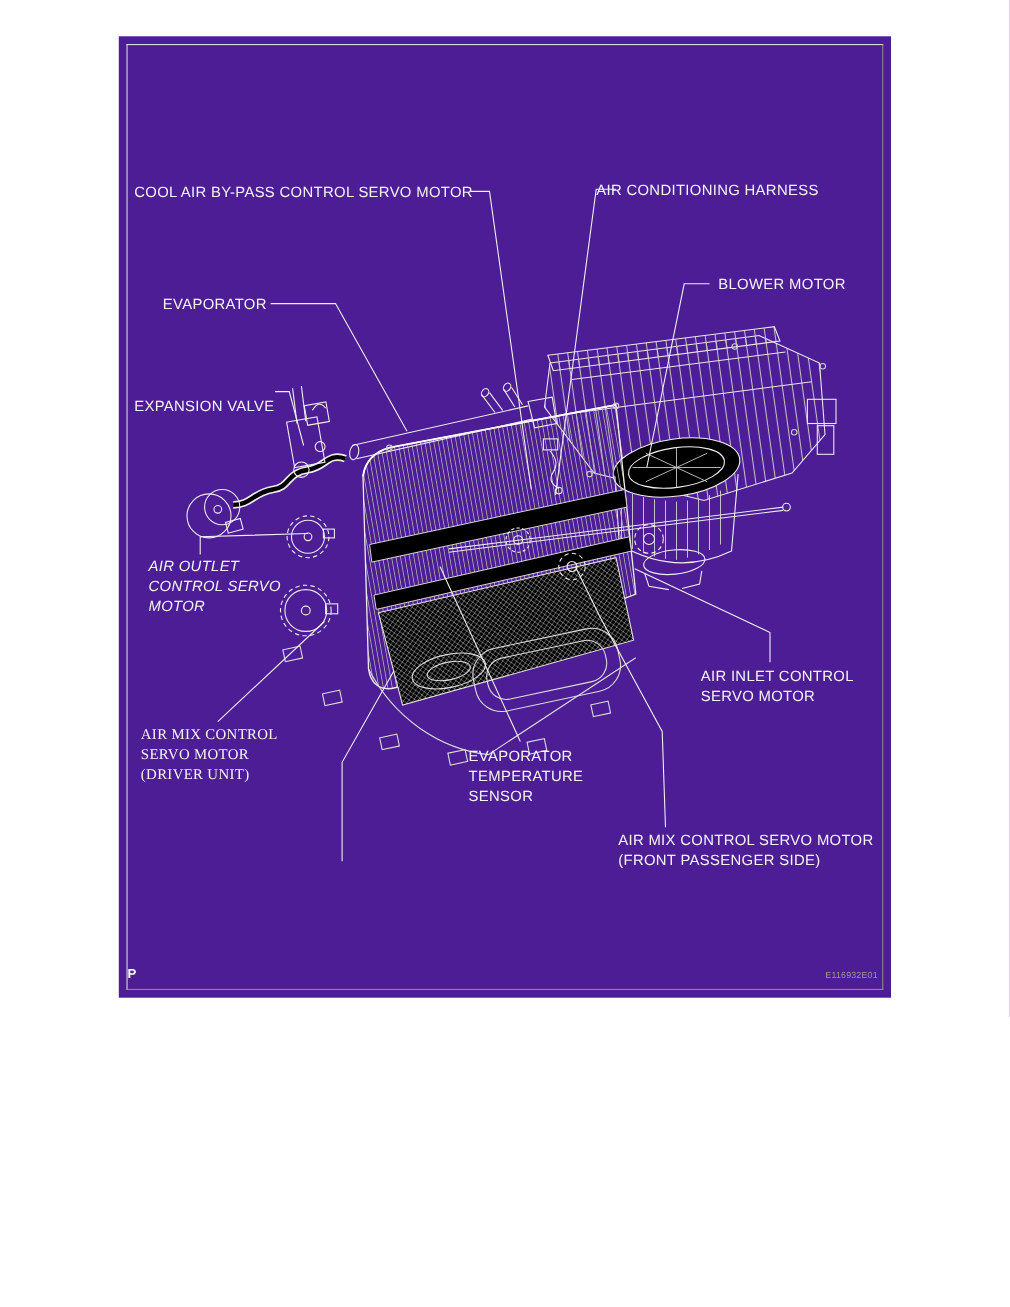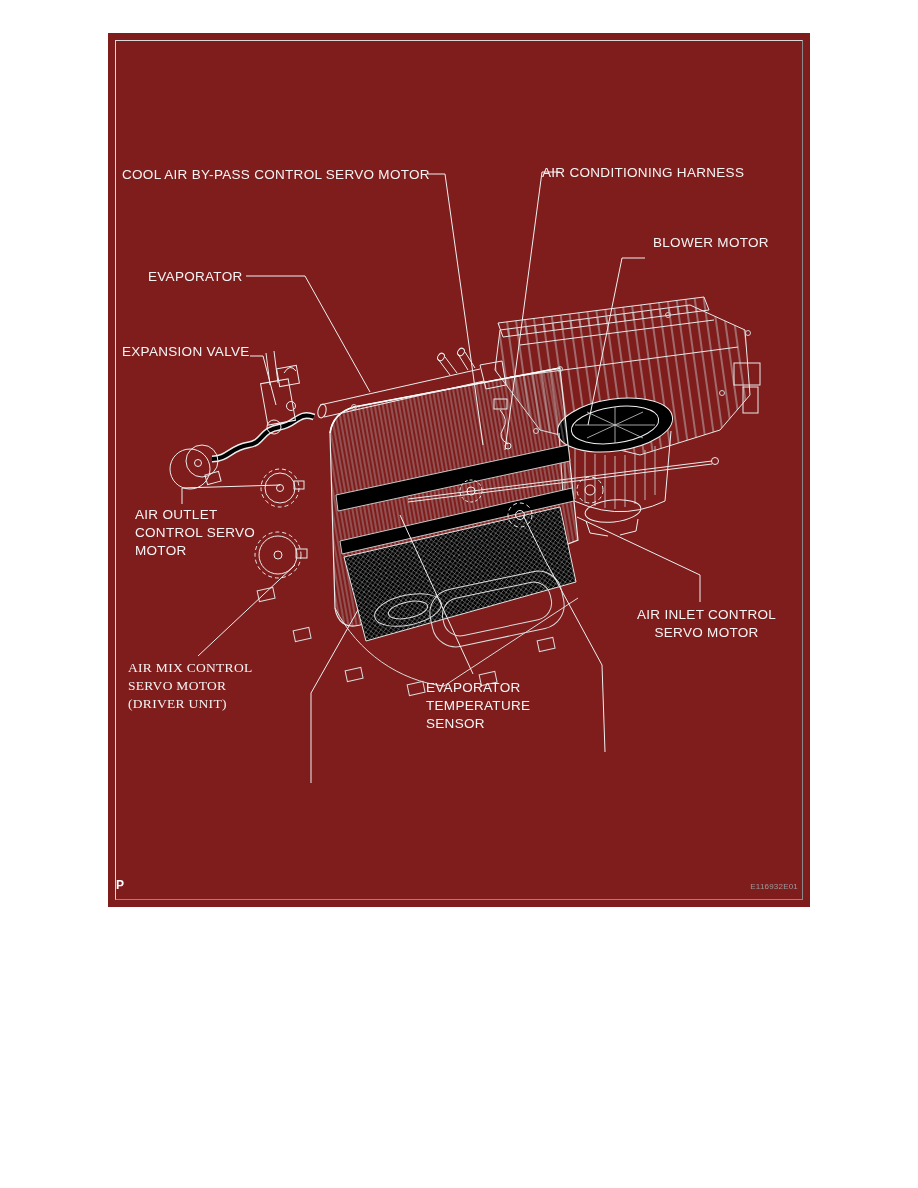--- a/index.html
+++ b/index.html
@@ -2,42 +2,42 @@
 <html><head>
 <meta charset="utf-8">
 <style>
   html,body{margin:0;padding:0;}
   body{
     width:918px;height:1188px;background:#ffffff;position:relative;
     font-family:"Liberation Sans", sans-serif;
   }
   .panel{
     position:absolute;left:108px;top:33px;width:702px;height:874px;
-    background:#7f1d1d;overflow:hidden;
+    background:#4c1d95;overflow:hidden;
   }
   .inner-border{
     position:absolute;left:7px;top:7px;width:686px;height:858px;
     border-top:1px solid #d9d9d9;border-left:1px solid #d9d9d9;
     border-right:1px solid #8a8a8a;border-bottom:1px solid #8a8a8a;
     pointer-events:none;
   }
   svg.art{position:absolute;left:0;top:0;}
   .label{
     position:absolute;color:#f4f4f4;font-size:13.5px;line-height:18px;
     letter-spacing:.3px;white-space:nowrap;
   }
   #lbl-cool-air{left:14px;top:133px;}
   #lbl-ac-harness{left:434px;top:131px;}
   #lbl-evaporator{left:40px;top:235px;}
-  #lbl-blower{left:545px;top:201px;}
-  #lbl-expansion{left:14px;top:310px;}
-  #lbl-air-outlet{left:27px;top:473px;}
+  #lbl-blower{left:545px;top:217px;}
+  #lbl-expansion{left:14px;top:328px;}
+  #lbl-air-outlet{left:27px;top:473px;font-style:italic;}
   #lbl-air-mix-driver{left:20px;top:626px;font-family:Liberation Serif, serif;}
   #lbl-evap-temp{left:318px;top:646px;}
-  #lbl-air-inlet{left:529px;top:573px;text-align:center;}
+  #lbl-air-inlet{left:529px;top:573px;}
   #lbl-air-mix-pass{left:454px;top:722px;}
   #lbl-heater{left:122px;top:753px;}
   .page-marker{
     position:absolute;left:8px;bottom:15px;color:#fff;
     font-size:12px;font-weight:bold;letter-spacing:.5px;
   }
   .figure-code{
     position:absolute;right:12px;bottom:16px;color:#9b9b9b;font-size:8px;
     letter-spacing:.2px;
   }
@@ -232,18 +232,22 @@
   </div>
   <div class="label" id="lbl-evap-temp">
     <div>EVAPORATOR</div>
     <div>TEMPERATURE</div>
     <div>SENSOR</div>
   </div>
   <div class="label" id="lbl-air-inlet">
     <div>AIR INLET CONTROL</div>
     <div>SERVO MOTOR</div>
   </div>
+  <div class="label" id="lbl-air-mix-pass">
+    <div>AIR MIX CONTROL SERVO MOTOR</div>
+    <div>(FRONT PASSENGER SIDE)</div>
+  </div>
 
   <div class="page-marker">P</div>
   <div class="figure-code">E116932E01</div>
 
   <div class="inner-border"></div>
 </div>
 
 </body></html>

